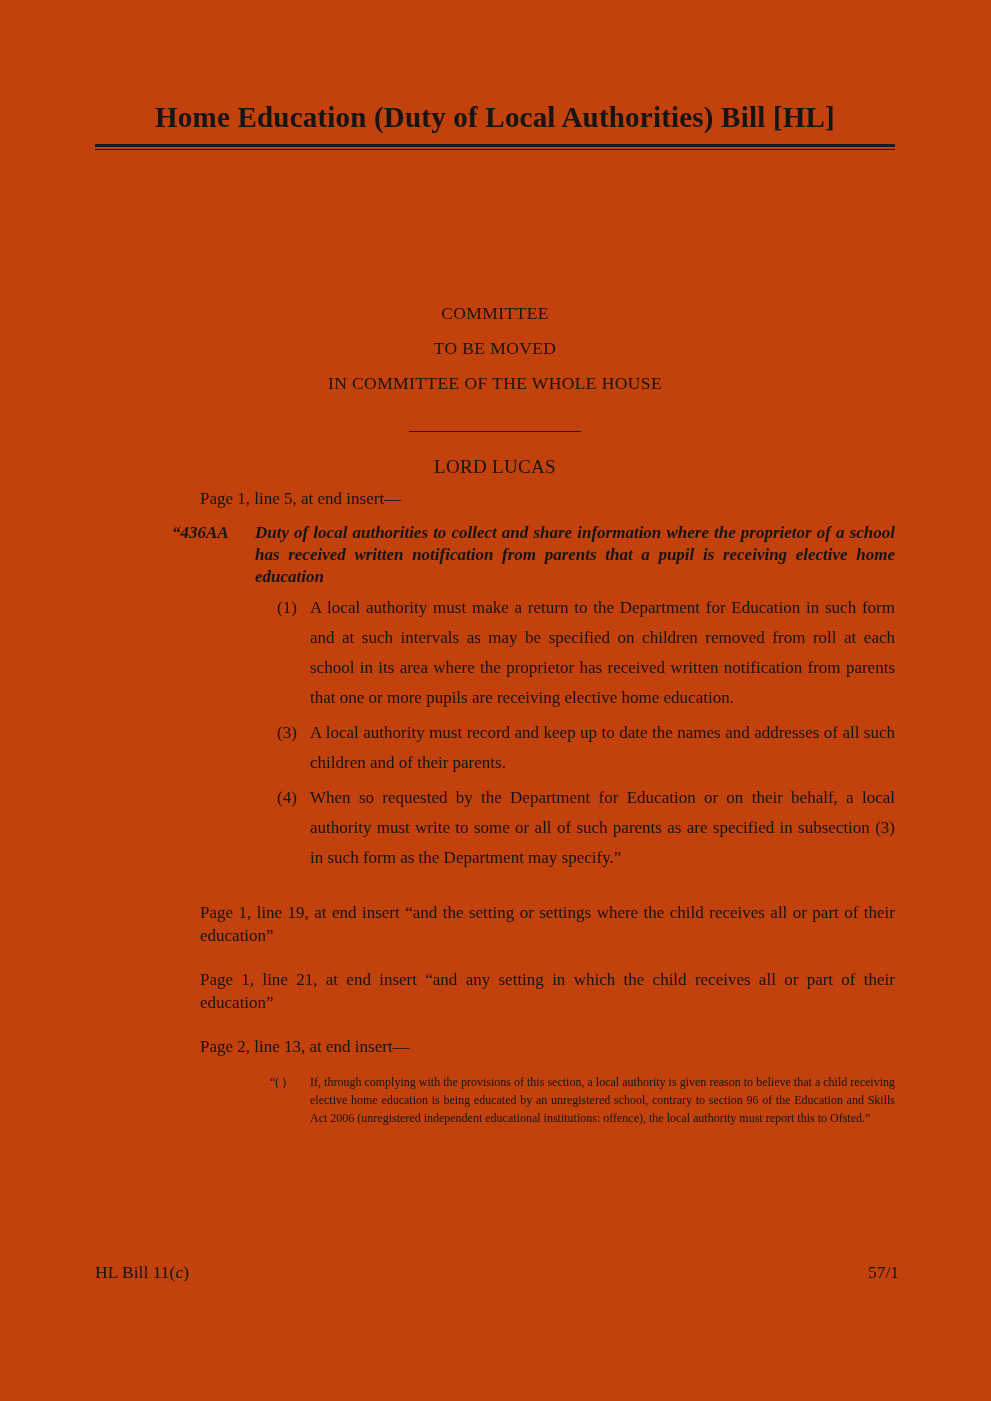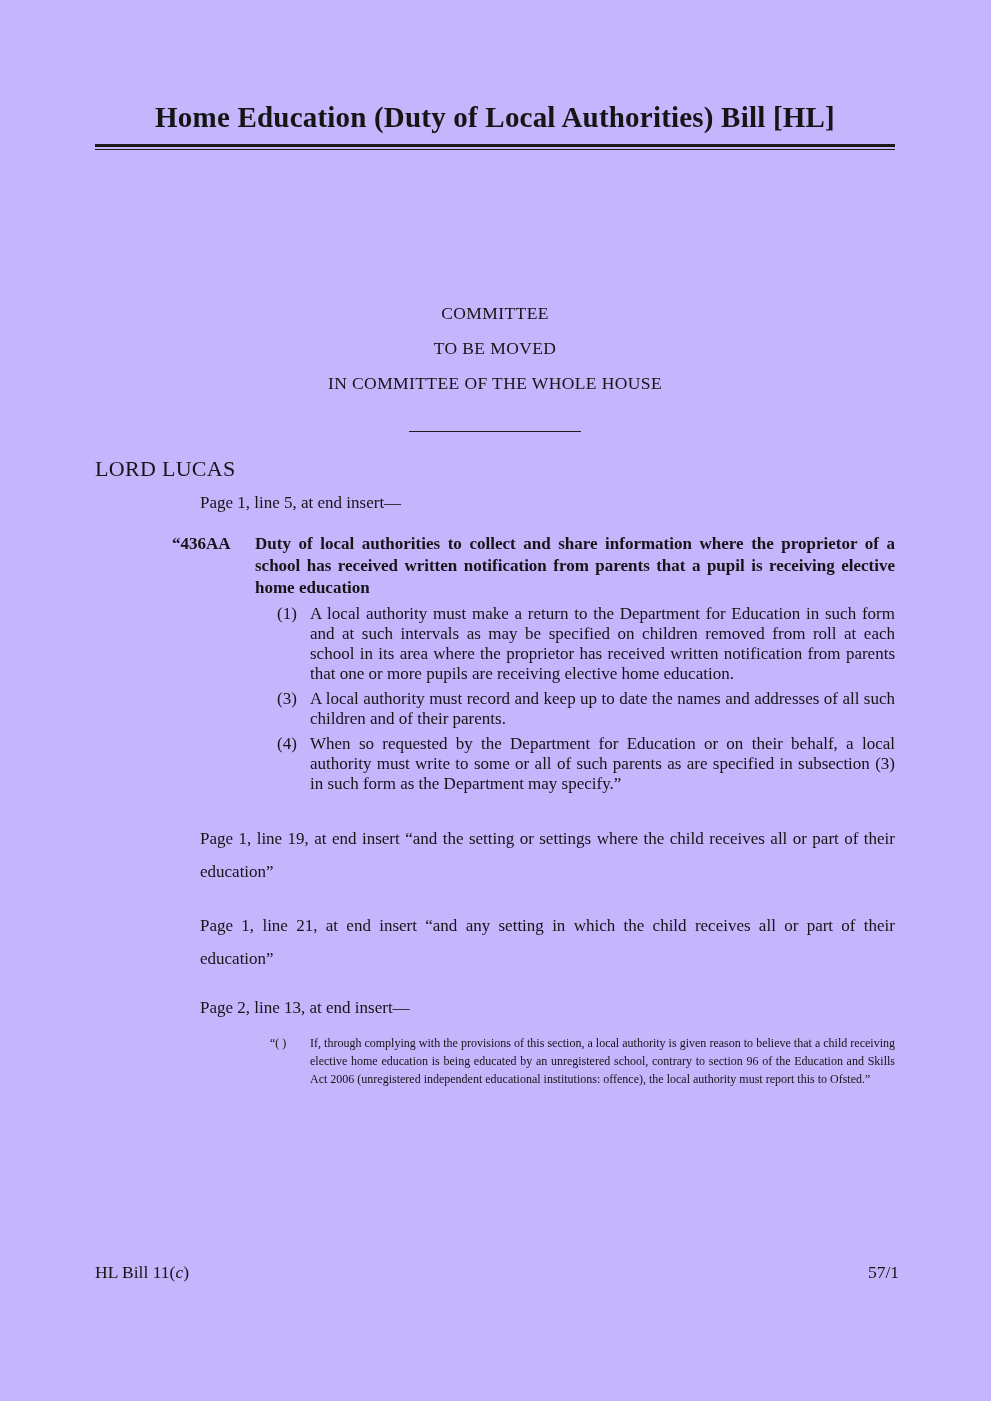--- a/index.html
+++ b/index.html
@@ -2,21 +2,21 @@
 <html><head>
 <meta charset="utf-8">
 <style>
   * { margin: 0; padding: 0; box-sizing: border-box; }
   html, body { background: #ffffff; }
   body {
     width: 991px; height: 1401px;
     font-family: "Liberation Serif", serif;
     color: #151515;
   }
-  .page { position: relative; width: 991px; height: 1401px; overflow: hidden; background: #c4b5fd; }
+  .page { position: relative; width: 991px; height: 1401px; overflow: hidden; background: #c2410c; }
   .content { padding: 0 96px 0 95px; }
 
   .title {
     margin-top: 100px;
     font-size: 29px; font-weight: bold;
     text-align: center; letter-spacing: 0.2px;
     line-height: 1.2;
   }
   .title-rule {
     margin-top: 9px;
@@ -30,48 +30,48 @@
     text-align: center;
     font-size: 17.5px; line-height: 35px; letter-spacing: 0.4px;
   }
 
   .divider {
     width: 172px; margin: 30px auto 0;
     border-top: 1.4px solid #1c1c1c;
   }
 
   .clause-heading { margin-top: 42px; text-align: center; font-size: 17.5px; font-weight: bold; }
-  .mover { margin-top: 24px; text-align: left; font-size: 22px; letter-spacing: 0.3px; }
+  .mover { margin-top: 24px; text-align: center; font-size: 19px; letter-spacing: 0.3px; }
 
   .amendment-intro {
     margin-left: 105px; font-size: 17px; line-height: 24px;
   }
   .mt-intro1 { margin-top: 9px; }
   .gap-lg { margin-top: 28px; }
   .gap-md { margin-top: 21px; }
 
   .section-heading {
-    margin-top: 18px;
+    margin-top: 11px;
     font-size: 17px; font-weight: bold; line-height: 22px;
     text-align: justify;
-    padding-left: 160px; text-indent: -83px;
+    padding-left: 160px; text-indent: -83px; font-style: italic;
   }
   .section-heading .marker { display: inline-block; width: 83px; text-indent: 0; }
 
   .subsection {
     margin-top: 5px;
-    font-size: 17px; line-height: 20px;
+    font-size: 17px; line-height: 30px;
     text-align: justify;
     padding-left: 215px; text-indent: -33px;
   }
   .subsection .marker { display: inline-block; width: 33px; text-indent: 0; }
 
   .amend-para {
     margin-left: 105px;
-    font-size: 17px; line-height: 33px;
+    font-size: 17px; line-height: 23px;
     text-align: justify;
   }
 
   .block4 {
     margin-top: 14px;
     font-size: 12px; line-height: 18px;
     text-align: justify;
     padding-left: 215px; text-indent: -40px;
   }
   .block4 .marker { display: inline-block; width: 40px; text-indent: 0; }

